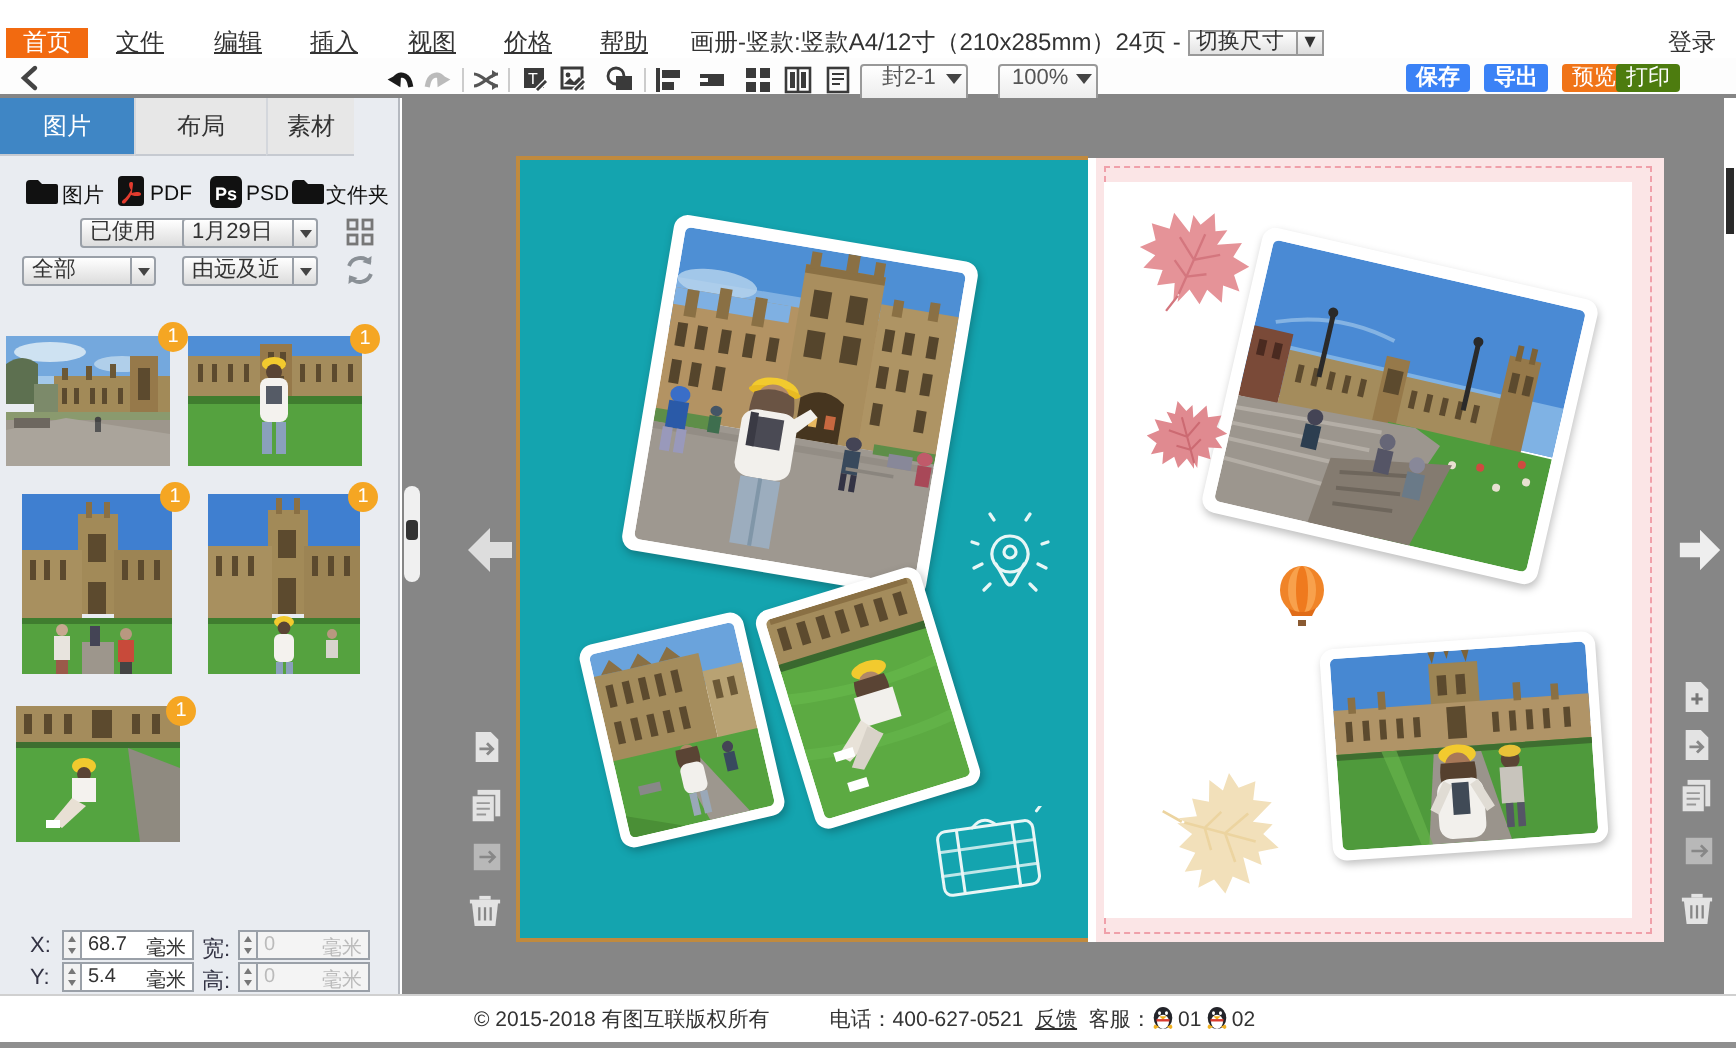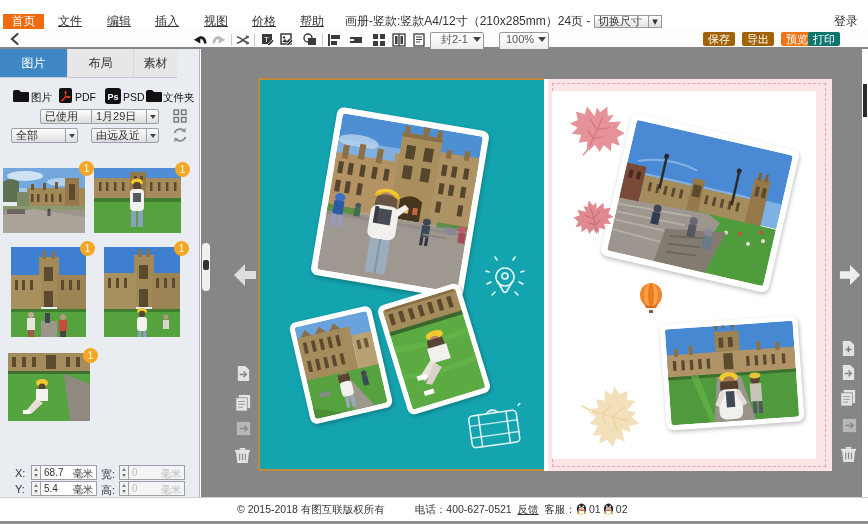--- a/index.html
+++ b/index.html
@@ -22,21 +22,21 @@
 #sizesel .dd { position:absolute; right:0; top:0; width:13px; height:11px; border-left:1px solid #999; background:linear-gradient(#fcfcfc,#ddd); text-align:center; }
 #login { position:absolute; right:10px; top:0; font-size:12px; color:#333; line-height:15px; }
 
 
 #toolbar { position:absolute; left:0; top:29px; width:868px; height:20px; background:#fdfdfd; border-bottom:2px solid #858585; }
 .tbico { position:absolute; top:4px; width:14px; height:14px; }
 .tbsep { position:absolute; top:5px; width:1px; height:12px; background:#ccc; }
 .tbdrop { position:absolute; top:3px; height:32px; background:linear-gradient(#fff,#ddd); border:1px solid #999; border-radius:2px; font-size:11px; color:#555; line-height:13px; }
 .tbdrop .dd { position:absolute; right:2px; top:4px; width:0; height:0; border-left:4px solid transparent; border-right:4px solid transparent; border-top:5px solid #444; }
 .tbbtn { position:absolute; top:3px; width:32px; height:14px; border-radius:2px; color:#fff; font-size:11px; text-align:center; line-height:14px; }
-.blue { background:#a16207; }
+.blue { background:#3b82f6;font-weight:bold; }
 .orangeb { background:#f07418; }
 
 
 #leftpanel { position:absolute; left:0; top:49px; width:200px; height:448px; background:#e9ecf1; border-right:1px solid #b5b9c0; }
 .tab { position:absolute; top:0; height:29px; line-height:29px; text-align:center; font-size:12px; color:#333; background:#f3f4f6; border-bottom:1px solid #c6cad1; }
 #tab1 { left:0; width:67px; background:#3f86c5; color:#fff; }
 .tab { background:#e7e7e7; }
 #tab2 { left:67px; width:66px; border-left:1px solid #d4d7dc; }
 #tab3 { left:133px; width:44px; border-left:1px solid #d4d7dc; }
 
@@ -155,21 +155,21 @@
         <rect x="2" y="1" width="10" height="12" fill="none" stroke="#3a3a3a" stroke-width="1.3"></rect>
         <line x1="4" y1="4" x2="10" y2="4" stroke="#3a3a3a" stroke-width="1"></line>
         <line x1="4" y1="6.5" x2="10" y2="6.5" stroke="#3a3a3a" stroke-width="1"></line>
         <line x1="4" y1="9" x2="8" y2="9" stroke="#3a3a3a" stroke-width="1"></line>
       </svg>
     <div class="tbdrop" style="left:430px; width:54px; padding-left:10px;">封2-1<span class="dd"></span></div>
     <div class="tbdrop" style="left:499px; width:50px; padding-left:6px;">100%<span class="dd"></span></div>
     <div class="tbbtn blue" style="left:703px;">保存</div>
     <div class="tbbtn blue" style="left:742px;">导出</div>
     <div class="tbbtn orangeb" style="left:781px;">预览</div>
-    <div class="tbbtn" style="left:808px; background:#0f766e;">打印</div>
+    <div class="tbbtn" style="left:808px; background:#4d7c0f;">打印</div>
   </div>
 
   <div id="leftpanel">
     <div class="tab" id="tab1">图片</div>
     <div class="tab" id="tab2">布局</div>
     <div class="tab" id="tab3">素材</div>
 
     <svg class="abs" style="left:12px; top:40px;" width="18" height="14" viewBox="0 0 18 14">
         <path d="M1 3 q0 -2 2 -2 h4 l2 2 h7 q1 0 1 1 v8 q0 1 -1 1 H2 q-1 0 -1 -1 Z" fill="#111"></path>
       </svg>

